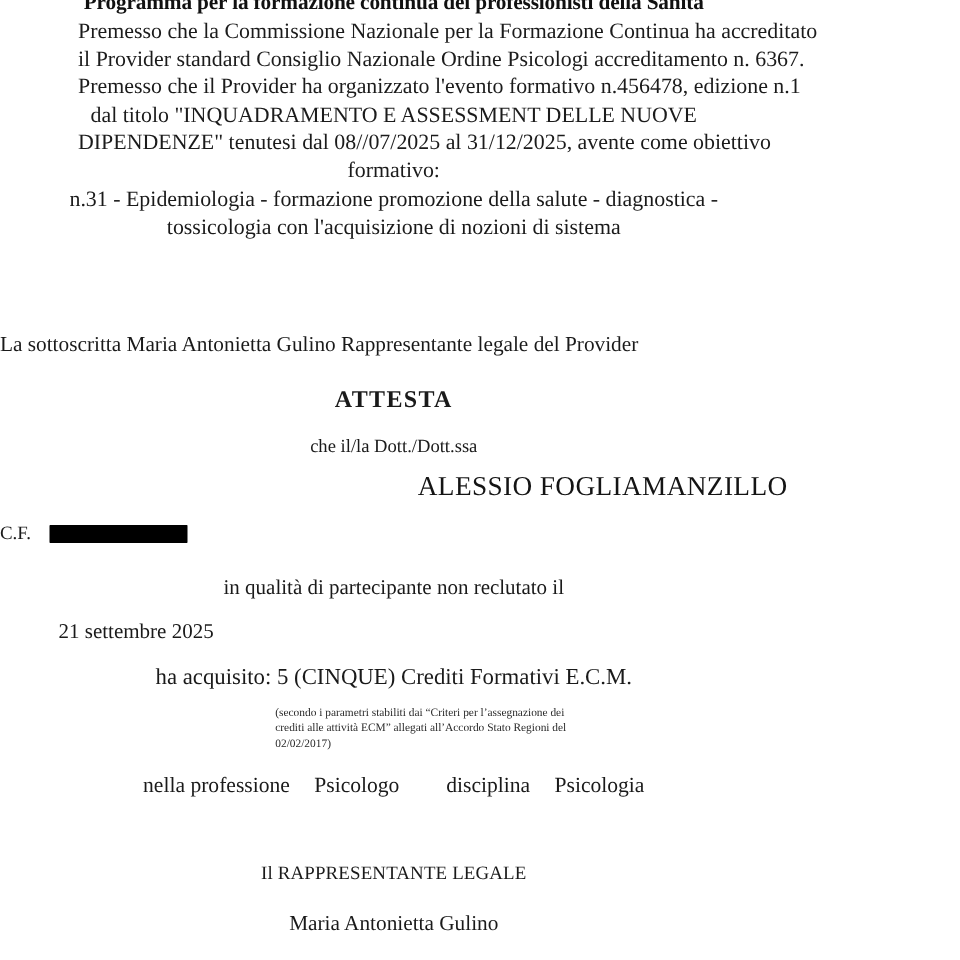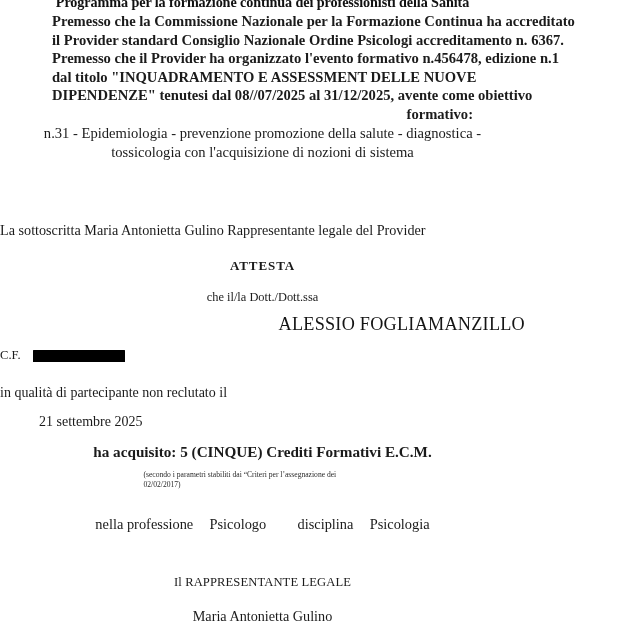--- a/index.html
+++ b/index.html
@@ -36,25 +36,24 @@
     line-height: 18px;
     color: #111;
   }
 
   
   .premise {
     position: absolute;
     top: 12px;
     left: 52px;
     right: 52px;
-    text-align: right;
+    text-align: center;
     font-size: 14.6px;
     line-height: 18.6px;
     color: #1b1b1b;
-    font-weight: bold;
   }
   .premise .ln { display: block; white-space: nowrap; }
 
   
   .objective {
     position: absolute;
     top: 124px;
     left: 40px;
     right: 40px;
     text-align: center;
@@ -74,21 +73,21 @@
   }
 
   
   .attesta {
     position: absolute;
     top: 258px;
     left: 0;
     right: 0;
     text-align: center;
     font-weight: bold;
-    font-size: 13px;
+    font-size: 16px;
     letter-spacing: 0.9px;
   }
 
   
   .che-il-la {
     position: absolute;
     top: 290px;
     left: 0;
     right: 0;
     text-align: center;
@@ -128,60 +127,61 @@
     position: relative;
     top: 0.5px;
   }
 
   
   .qualita {
     position: absolute;
     top: 385px;
     left: 0;
     right: 0;
+    text-align: center;
     font-size: 14px;
   }
   .event-date {
     position: absolute;
     top: 414px;
     left: 0;
     right: 0;
     text-align: left;
     font-size: 14px;
     margin-left: 39px;
   }
 
   
   .credits {
     position: absolute;
     top: 443px;
     left: 0;
     right: 0;
     text-align: center;
-    font-weight: bold;
+    font-weight: normal;
     font-size: 15.2px;
   }
 
   
   .fineprint {
     position: absolute;
     top: 470px;
     left: 0;
     right: 0;
     text-align: center;
     font-size: 7.6px;
     line-height: 10.4px;
     color: #2a2a2a;
   }
   .fineprint .fp-inner {
     display: inline-block;
     width: 238px;
     text-align: left;
   }
-  .fineprint .ln { display: block; }
+  .fineprint .ln { display: block; margin-left: 40px; }
 
   
   .profession {
     position: absolute;
     top: 516px;
     left: 0;
     right: 0;
     text-align: center;
     font-size: 14.4px;
   }
@@ -230,21 +230,21 @@
   <div class="premise">
     <span class="ln">Premesso che la Commissione Nazionale per la Formazione Continua ha accreditato</span>
     <span class="ln">il Provider standard Consiglio Nazionale Ordine Psicologi accreditamento n. 6367.</span>
     <span class="ln">Premesso che il Provider ha organizzato l'evento formativo n.456478, edizione n.1</span>
     <span class="ln">dal titolo "INQUADRAMENTO E ASSESSMENT DELLE NUOVE</span>
     <span class="ln">DIPENDENZE" tenutesi dal 08//07/2025 al 31/12/2025, avente come obiettivo</span>
     <span class="ln">formativo:</span>
   </div>
 
   <div class="objective">
-    <span class="ln">n.31 - Epidemiologia - prevenzione promozione della salute - diagnostica -</span>
+    <span class="ln">n.31 - Epidemiologia - formazione promozione della salute - diagnostica -</span>
     <span class="ln">tossicologia con l'acquisizione di nozioni di sistema</span>
   </div>
 
   <div class="subscriber">La sottoscritta Maria Antonietta Gulino Rappresentante legale del Provider</div>
 
   <div class="attesta">ATTESTA</div>
 
   <div class="che-il-la">che il/la Dott./Dott.ssa</div>
 
   <div class="recipient">ALESSIO FOGLIAMANZILLO</div>
@@ -256,20 +256,21 @@
 
   <div class="qualita">in qualità di partecipante non reclutato il</div>
 
   <div class="event-date">21 settembre 2025</div>
 
   <div class="credits">ha acquisito: 5 (CINQUE) Crediti Formativi E.C.M.</div>
 
   <div class="fineprint">
     <span class="fp-inner">
       <span class="ln">(secondo i parametri stabiliti dai “Criteri per l’assegnazione dei</span>
+      <span class="ln">crediti alle attività ECM” allegati all’Accordo Stato Regioni del</span>
       <span class="ln">02/02/2017)</span>
     </span>
   </div>
 
   <div class="profession">
     <span>nella professione</span>
     <span class="gap-sm"></span>
     <span>Psicologo</span>
     <span class="gap-lg"></span>
     <span>disciplina</span>

